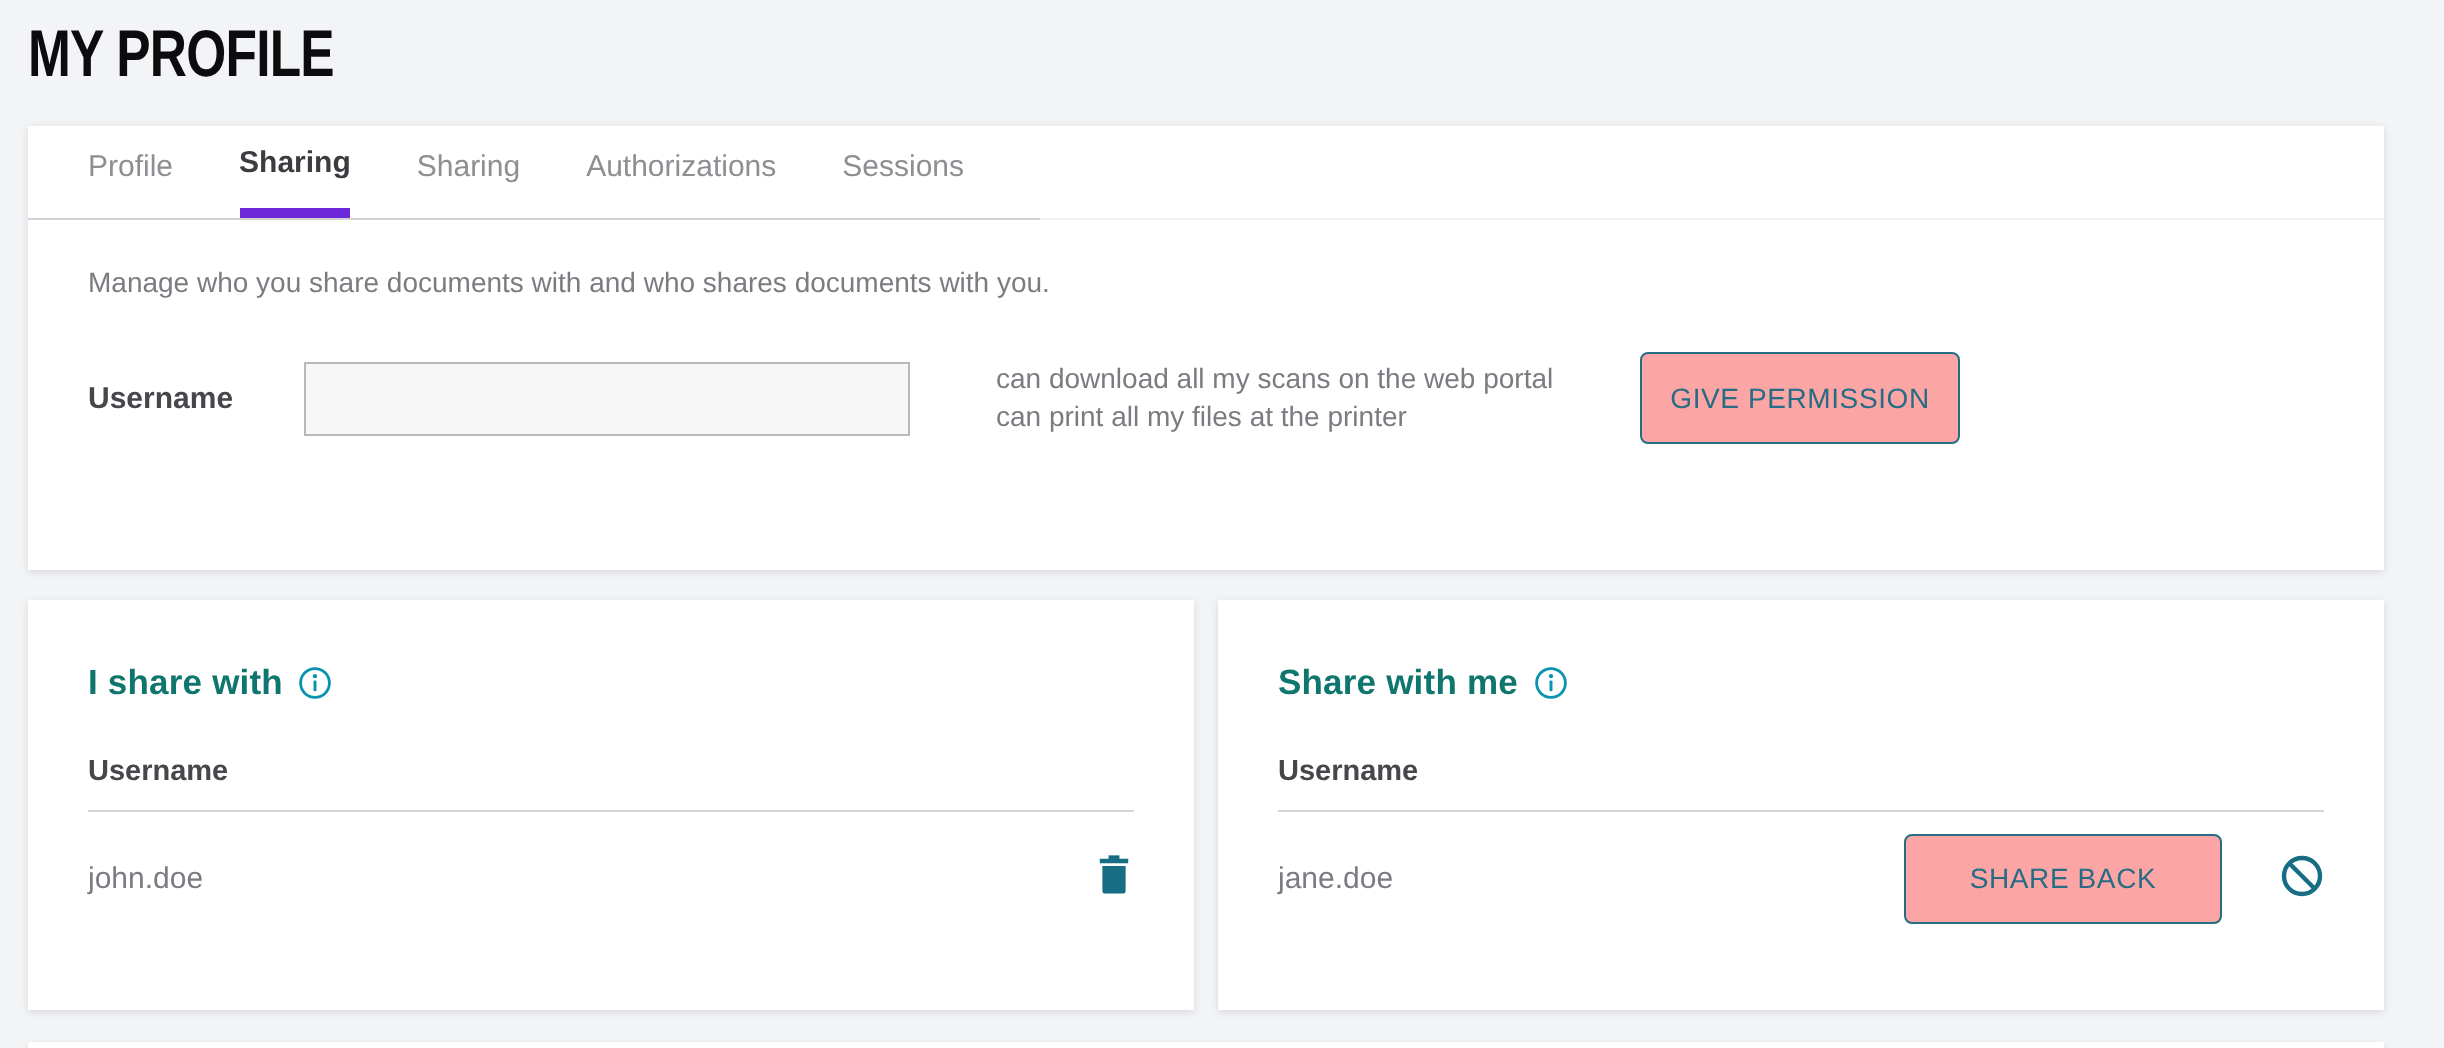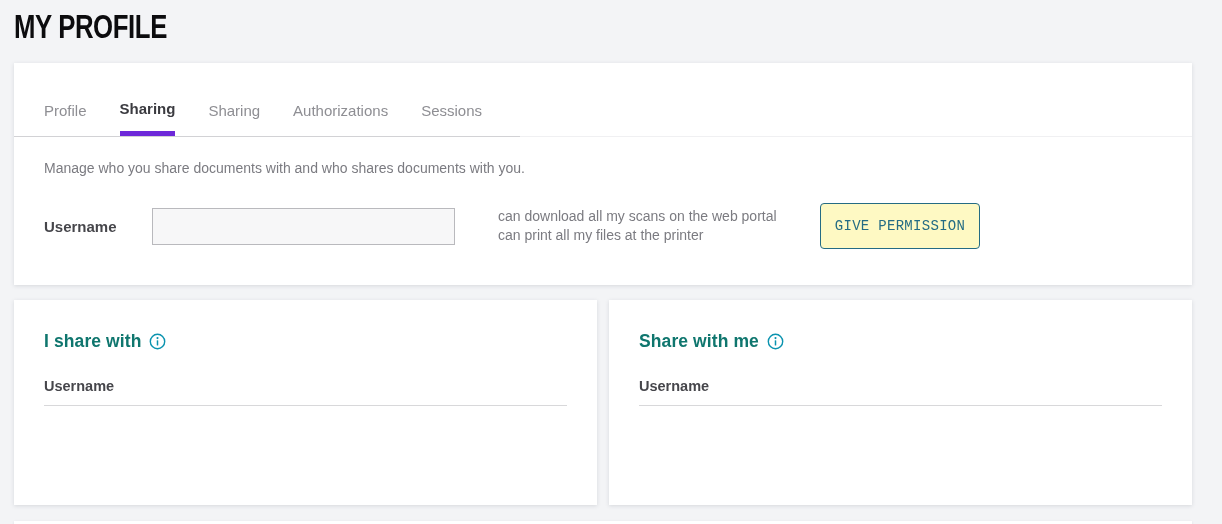--- a/index.html
+++ b/index.html
@@ -27,21 +27,21 @@
     height:222px;
     background:#ffffff;
     box-shadow:0 1px 4px rgba(45,55,70,0.14);
   }
   .tabbar-outer { border-bottom:1px solid #f0f0f2; }
   .tabbar {
     width:506px;
     display:flex;
     align-items:flex-end;
     padding-left:30px;
-    height:74px;
+    height:47px;
     border-bottom:1px solid #d2d2d5;
     margin-bottom:-1px;
   }
   .tab {
     font-size:15px;
     color:#8e8e93;
     padding-bottom:17px;
     margin-right:33px;
     cursor:pointer;
     white-space:nowrap;
@@ -79,25 +79,25 @@
     outline:none;
   }
   .perm-text {
     margin-left:43px;
     width:290px;
     font-size:14px;
     line-height:19px;
     color:#7b7b81;
   }
   .btn-outline {
-    background:#fef9c3;
+    background:#fca5a5;
     border:1px solid #256c84;
     border-radius:4px;
     color:#256c84;
-    font-family:Liberation Mono, monospace;
+    font-family:Liberation Sans, sans-serif;
     font-size:14px;
     letter-spacing:0.3px;
     cursor:pointer;
   }
   .give-btn { margin-left:32px; width:160px; height:46px; }
   .cards {
     width:1178px;
     margin:15px 0 0 14px;
     display:flex;
     gap:12px;
@@ -196,32 +196,56 @@
       <span class="info-icon">
         <svg width="17" height="17" viewBox="0 0 17 17">
           <circle cx="8.5" cy="8.5" r="7.2" fill="none" stroke="#0a93af" stroke-width="1.4"></circle>
           <circle cx="8.5" cy="5.1" r="1.05" fill="#0a93af"></circle>
           <rect x="7.75" y="7.2" width="1.5" height="5.4" rx="0.6" fill="#0a93af"></rect>
         </svg>
       </span>
     </div>
     <div class="col-header">Username</div>
     <div class="divider"></div>
+    <div class="row">
+      <span class="row-username">john.doe</span>
+      <button class="trash-btn">
+        <span>
+          <svg width="20" height="23" viewBox="0 0 22 24">
+            <rect x="8" y="1.2" width="6" height="2.4" fill="#176e84"></rect>
+            <rect x="3.2" y="3" width="15.6" height="2.6" rx="0.4" fill="#176e84"></rect>
+            <path d="M4.6 7 h12.8 v13.6 a1.6 1.6 0 0 1 -1.6 1.6 h-9.6 a1.6 1.6 0 0 1 -1.6 -1.6 z" fill="#176e84"></path>
+          </svg>
+        </span>
+      </button>
+    </div>
   </div>
 
   <div class="card">
     <div class="card-title-row">
       <span class="card-title">Share with me</span>
       <span class="info-icon">
         <svg width="17" height="17" viewBox="0 0 17 17">
           <circle cx="8.5" cy="8.5" r="7.2" fill="none" stroke="#0a93af" stroke-width="1.4"></circle>
           <circle cx="8.5" cy="5.1" r="1.05" fill="#0a93af"></circle>
           <rect x="7.75" y="7.2" width="1.5" height="5.4" rx="0.6" fill="#0a93af"></rect>
         </svg>
       </span>
     </div>
     <div class="col-header">Username</div>
     <div class="divider"></div>
+    <div class="row">
+      <span class="row-username">jane.doe</span>
+      <button class="btn-outline share-back-btn">SHARE BACK</button>
+      <button class="ban-btn">
+        <span>
+          <svg width="22" height="22" viewBox="0 0 22 22">
+            <circle cx="11" cy="11" r="9" fill="none" stroke="#176e84" stroke-width="2.2"></circle>
+            <line x1="5" y1="5" x2="17" y2="17" stroke="#176e84" stroke-width="2.2"></line>
+          </svg>
+        </span>
+      </button>
+    </div>
   </div>
 
 </div>
 
 <div class="bottom-strip"></div>
 
 </body></html>

